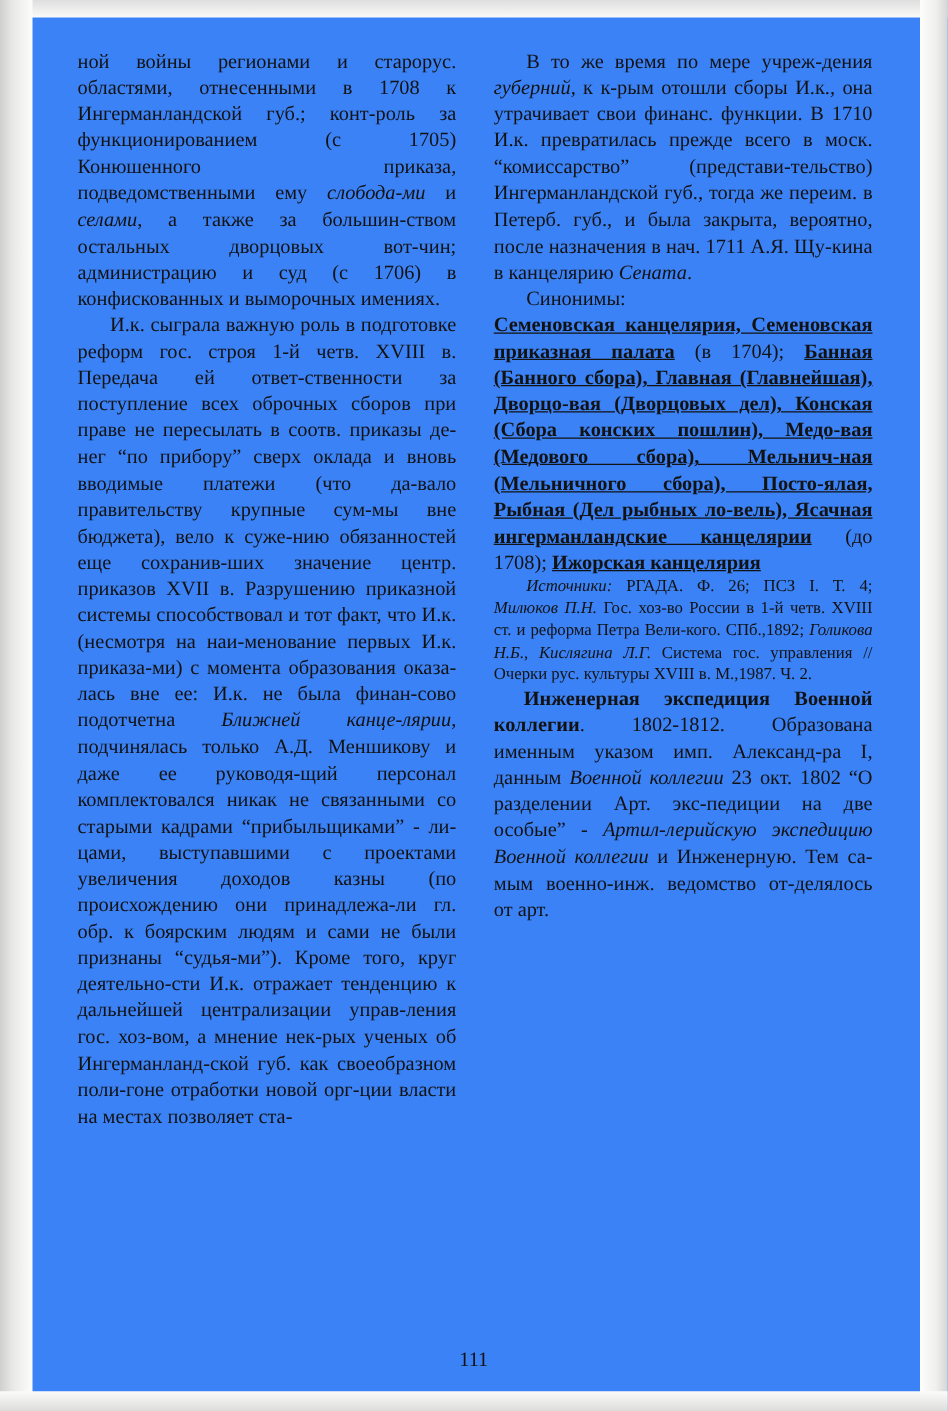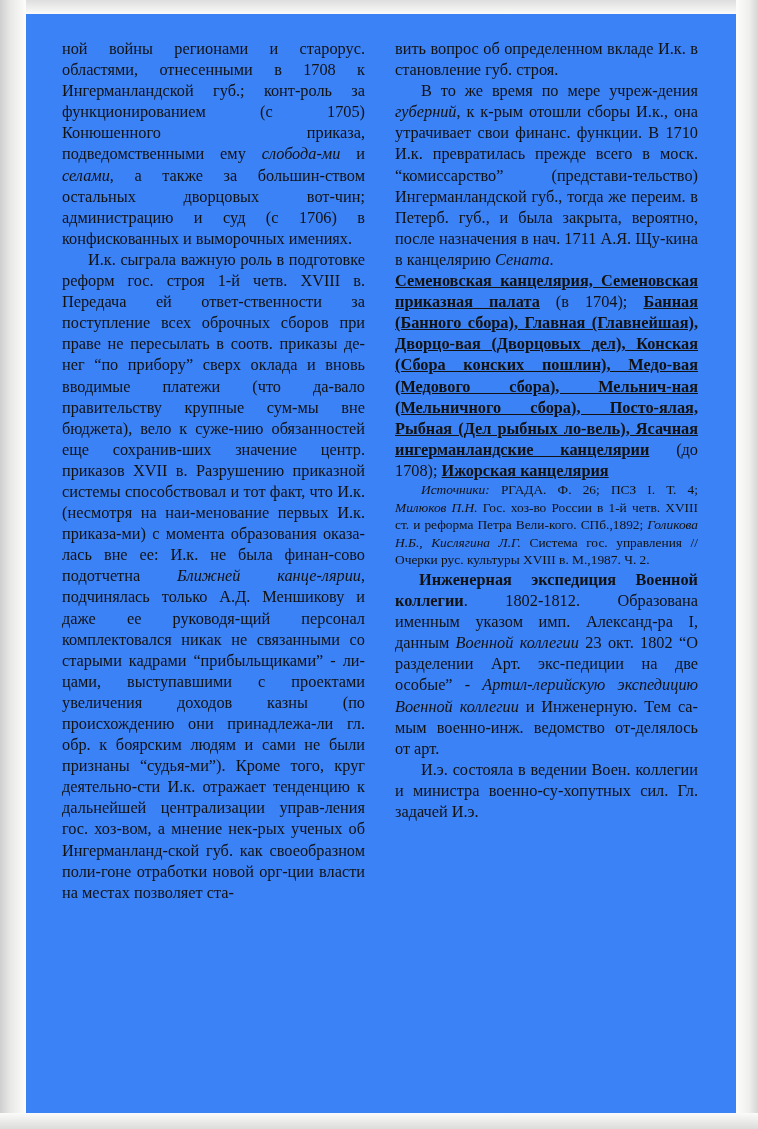--- a/index.html
+++ b/index.html
@@ -136,27 +136,27 @@
 
   <div class="content">
     <div class="columns">
 
       <div class="col">
         <p id="lp1"><span>ной войны регионами и старорус. областями, отнесенными в 1708 к Ингерманландской губ.; конт-роль за функционированием (с 1705) Конюшенного приказа, подведомственными ему </span><span class="it">слобода-ми</span><span> и </span><span class="it">селами</span><span>, а также за большин-ством остальных дворцовых вот-чин; администрацию и суд (с 1706) в конфискованных и выморочных имениях.</span></p>
         <p class="indent" id="lp2"><span>И.к. сыграла важную роль в подготовке реформ гос. строя 1-й четв. XVIII в. Передача ей ответ-ственности за поступление всех оброчных сборов при праве не пересылать в соотв. приказы де-нег “по прибору” сверх оклада и вновь вводимые платежи (что да-вало правительству крупные сум-мы вне бюджета), вело к суже-нию обязанностей еще сохранив-ших значение центр. приказов XVII в. Разрушению приказной системы способствовал и тот факт, что И.к. (несмотря на наи-менование первых И.к. приказа-ми) с момента образования оказа-лась вне ее: И.к. не была финан-сово подотчетна </span><span class="it">Ближней канце-лярии</span><span>, подчинялась только А.Д. Меншикову и даже ее руководя-щий персонал комплектовался никак не связанными со старыми кадрами “прибыльщиками” - ли-цами, выступавшими с проектами увеличения доходов казны (по происхождению они принадлежа-ли гл. обр. к боярским людям и сами не были признаны “судья-ми”). Кроме того, круг деятельно-сти И.к. отражает тенденцию к дальнейшей централизации управ-ления гос. хоз-вом, а мнение нек-рых ученых об Ингерманланд-ской губ. как своеобразном поли-гоне отработки новой орг-ции власти на местах позволяет ста-</span></p>
       </div>
 
       <div class="col">
-        <p id="rp1"><span>вить вопрос об определенном вкладе И.к. в становление губ. строя.</span></p>
         <p class="indent" id="rp2"><span>В то же время по мере учреж-дения </span><span class="it">губерний</span><span>, к к-рым отошли сборы И.к., она утрачивает свои финанс. функции. В 1710 И.к. превратилась прежде всего в моск. “комиссарство” (представи-тельство) Ингерманландской губ., тогда же переим. в Петерб. губ., и была закрыта, вероятно, после назначения в нач. 1711 А.Я. Щу-кина в канцелярию </span><span class="it">Сената</span><span>.</span></p>
 
+        <p class="syn-head">Синонимы:</p>
         <p class="syn-body" id="syn"><span class="bold">Семеновская канцелярия, Семеновская приказная палата</span><span> (в 1704); </span><span class="bold">Банная (Банного сбора), Главная (Главнейшая), Дворцо-вая (Дворцовых дел), Конская (Сбора конских пошлин), Медо-вая (Медового сбора), Мельнич-ная (Мельничного сбора), Посто-ялая, Рыбная (Дел рыбных ло-вель), Ясачная ингерманландские канцелярии</span><span> (до 1708); </span><span class="bold">Ижорская канцелярия</span></p>
 
         <p class="sources" id="src"><span class="it">Источники:</span><span> РГАДА. Ф. 26; ПСЗ I. Т. 4; </span><span class="it">Милюков П.Н.</span><span> Гос. хоз-во России в 1-й четв. XVIII ст. и реформа Петра Вели-кого. СПб.,1892; </span><span class="it">Голикова Н.Б., Кислягина Л.Г.</span><span> Система гос. управления // Очерки рус. культуры XVIII в. М.,1987. Ч. 2.</span></p>
 
         <p class="entry" id="entry"><span class="bold entry-title">Инженерная экспедиция Военной коллегии</span><span>. 1802-1812. Образована именным указом имп. Александ-ра I, данным </span><span class="it">Военной коллегии</span><span> 23 окт. 1802 “О разделении Арт. экс-педиции на две особые” - </span><span class="it">Артил-лерийскую экспедицию Военной коллегии</span><span> и Инженерную. Тем са-мым военно-инж. ведомство от-делялось от арт.</span></p>
-        <p class="indent" id="entry2"><span>И.э. состояла в ведении Воен. коллегии и министра военно-су-хопутных сил. Гл. задачей И.э.</span></p>
       </div>
 
     </div>
   </div>
 
+  <div class="page-number">111</div>
 </div>
 
 </body></html>

